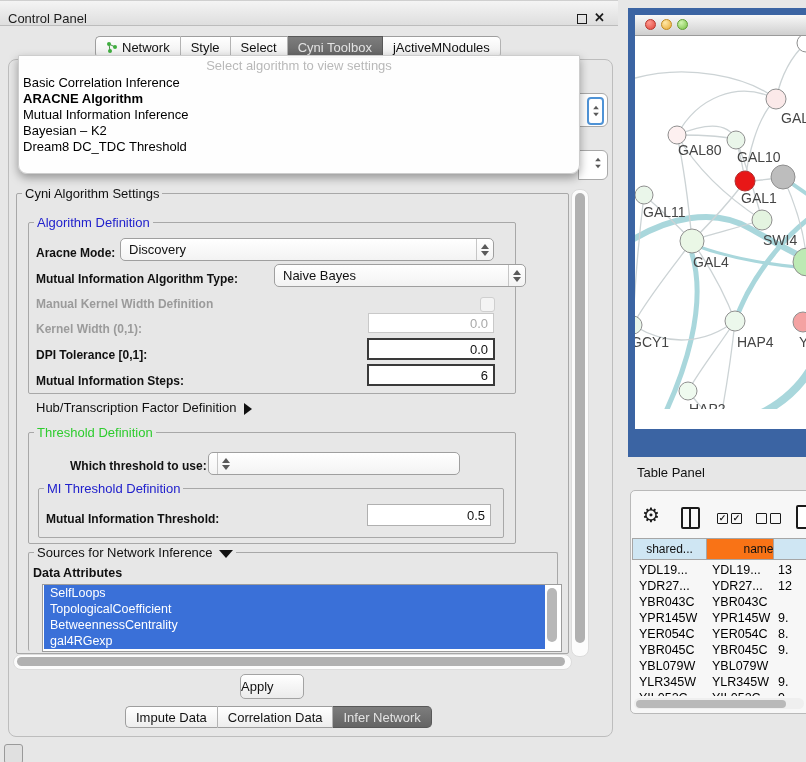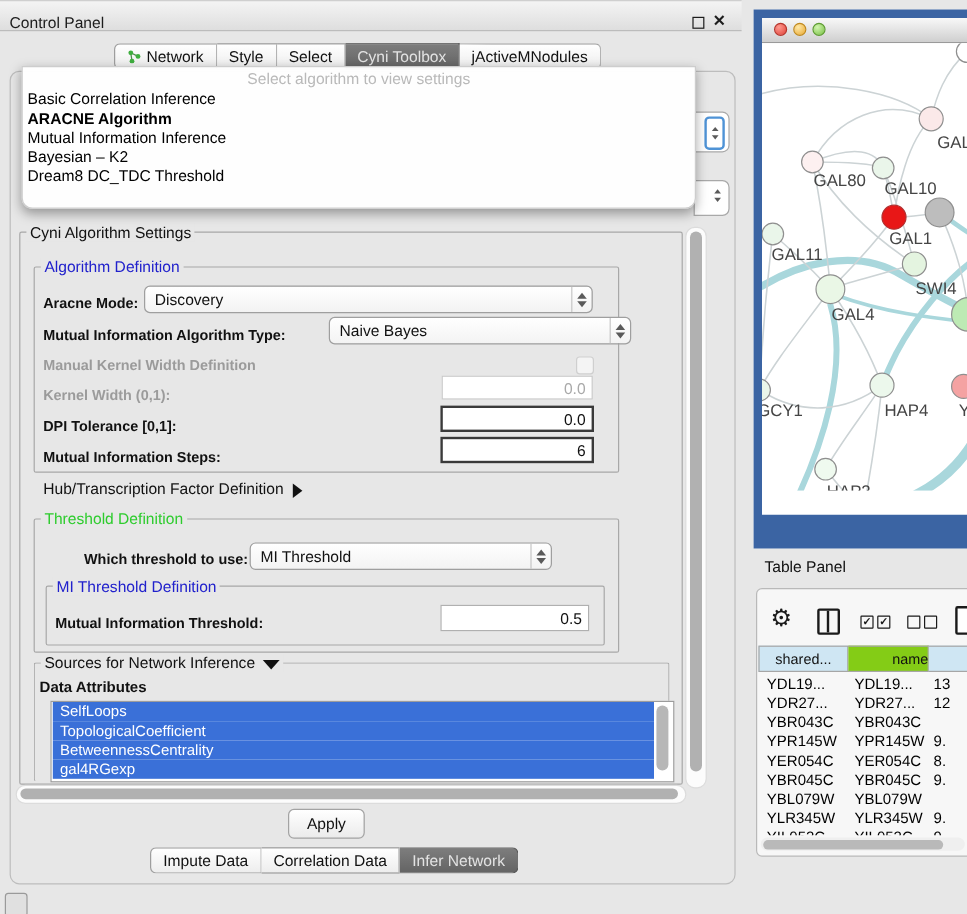--- a/index.html
+++ b/index.html
@@ -70,21 +70,21 @@
   .sb-thumb{position:absolute;background:#b1b1b1;border-radius:5px;}
 
   
   .attr-list{left:42px;top:584px;width:518px;height:66px;background:#fff;border:1px solid #9c9c9c;overflow:hidden;}
   .attr-item{height:16px;line-height:16px;width:501px;margin-left:1px;background:#3a70d8;color:#fff;
     font-size:12.5px;padding-left:6px;box-sizing:border-box;white-space:nowrap;}
   .attr-scroll{left:547px;top:588px;width:10px;height:54px;background:#b7b7b7;border-radius:5px;z-index:2;}
 
   .apply-btn{left:240px;top:674px;width:62px;height:23px;border:1px solid #a3a3a3;border-radius:5px;
     background:linear-gradient(#ffffff,#ebebeb);font-size:13px;color:#111;
-    display:flex;align-items:center;justify-content:center;}
+    display:flex;align-items:center;justify-content:flex-start;}
 
   .tri-right{display:inline-block;width:0;height:0;border-top:6px solid transparent;
     border-bottom:6px solid transparent;border-left:8px solid #111;margin-left:8px;vertical-align:middle;}
   .tri-down-big{display:inline-block;width:0;height:0;border-left:7px solid transparent;
     border-right:7px solid transparent;border-top:8px solid #111;margin-left:6px;vertical-align:middle;}
 
   
   .net-frame{left:628px;top:8px;width:192px;height:449px;box-sizing:border-box;
     border:7px solid #3b64a3;border-bottom-width:28px;background:#fff;}
   .net-titlebar{position:relative;height:20px;background:linear-gradient(#f8f8f8,#cfcfcf);
@@ -106,21 +106,21 @@
   .cb{position:relative;width:9px;height:9px;border:1.5px solid #1a1a1a;border-radius:1px;
     font-size:9px;line-height:9px;font-weight:bold;color:#1a1a1a;text-align:center;}
   .cb-pair{position:absolute;display:flex;gap:3px;}
   .partial-doc{left:796px;top:505px;width:14px;height:20px;border:2px solid #1a1a1a;border-radius:2px;background:#fff;}
 
   .th-cell{position:absolute;top:538px;height:22px;box-sizing:border-box;
     border:1px solid #a6a6a6;border-left:none;font-size:12px;color:#111;
     display:flex;align-items:center;justify-content:center;}
   .th-cell.first{border-left:1px solid #a6a6a6;}
   .th-cell.hl{background:#cfe6f3;}
-  .th-cell.plainbg{background:#84cc16;padding-left:37px;}
+  .th-cell.plainbg{background:#f97316;padding-left:37px;}
   .rows-wrap{left:632px;top:562px;width:174px;height:134px;overflow:hidden;}
   .trow{display:flex;height:16px;line-height:16px;font-size:12.5px;color:#000;}
   .trow .c1{width:75px;padding-left:7px;box-sizing:border-box;white-space:nowrap;overflow:hidden;}
   .trow .c2{width:67px;padding-left:5px;box-sizing:border-box;white-space:nowrap;overflow:hidden;}
   .trow .c3{width:32px;padding-left:4px;box-sizing:border-box;white-space:nowrap;overflow:hidden;}
   .tp-hscroll{left:634px;top:698px;width:170px;height:11px;background:#efefef;border-radius:6px;}
   .tp-hthumb{left:2px;top:1.5px;width:150px;height:8px;background:#b9b9b9;border-radius:4px;}
 
   .bl-partial{left:4px;top:744px;width:17px;height:18px;border:1px solid #9a9a9a;background:#e0e0e0;border-radius:3px;}
 </style>
@@ -229,21 +229,20 @@
 
   <span class="lbl plain" style="left:36px;top:400px;">
     <span>Hub/Transcription Factor Definition</span><span class="tri-right"></span>
   </span>
 
   <div class="abs group" style="left:28px;top:432px;width:486px;height:110px;"></div>
   <span class="legend green abs" style="left:34px;top:425px;">Threshold Definition</span>
 
   <span class="lbl" style="left:70px;top:459px;">Which threshold to use:</span>
   <div class="combo" style="left:208px;top:452px;width:252px;">
-    <span class="cval">MI Threshold</span>
     <span class="spin">
         <span class="tri-up"></span>
         <span class="tri-dn"></span>
       </span>
   </div>
 
   <div class="abs group" style="left:38px;top:488px;width:464px;height:48px;"></div>
   <span class="legend blue abs" style="left:44px;top:481px;">MI Threshold Definition</span>
   <span class="lbl" style="left:46px;top:512px;">Mutual Information Threshold:</span>
   <div class="field mid" style="left:367px;top:504px;width:124px;height:22px;">

